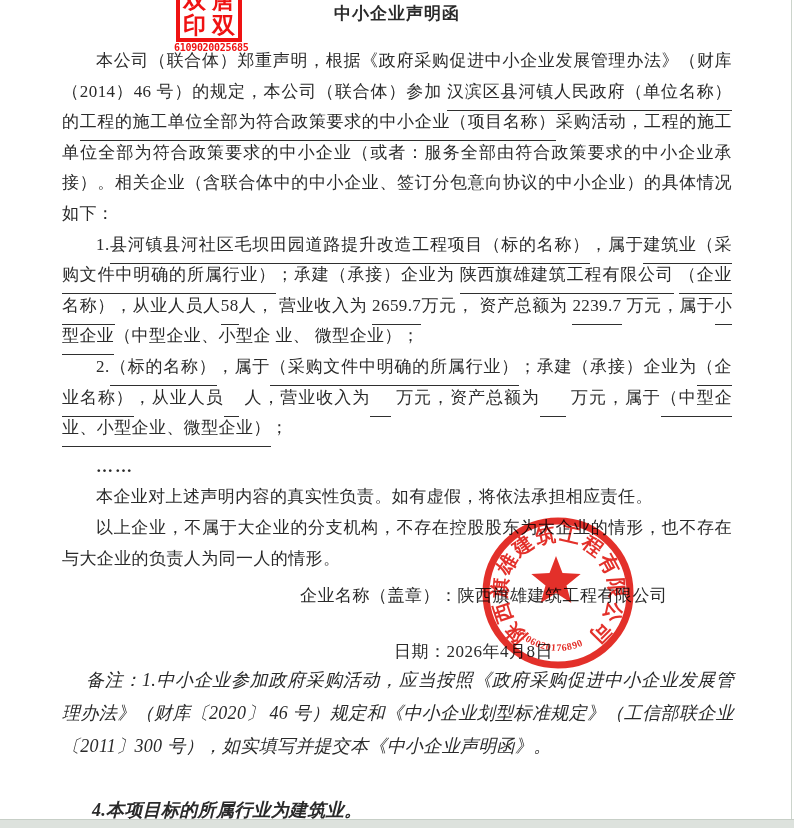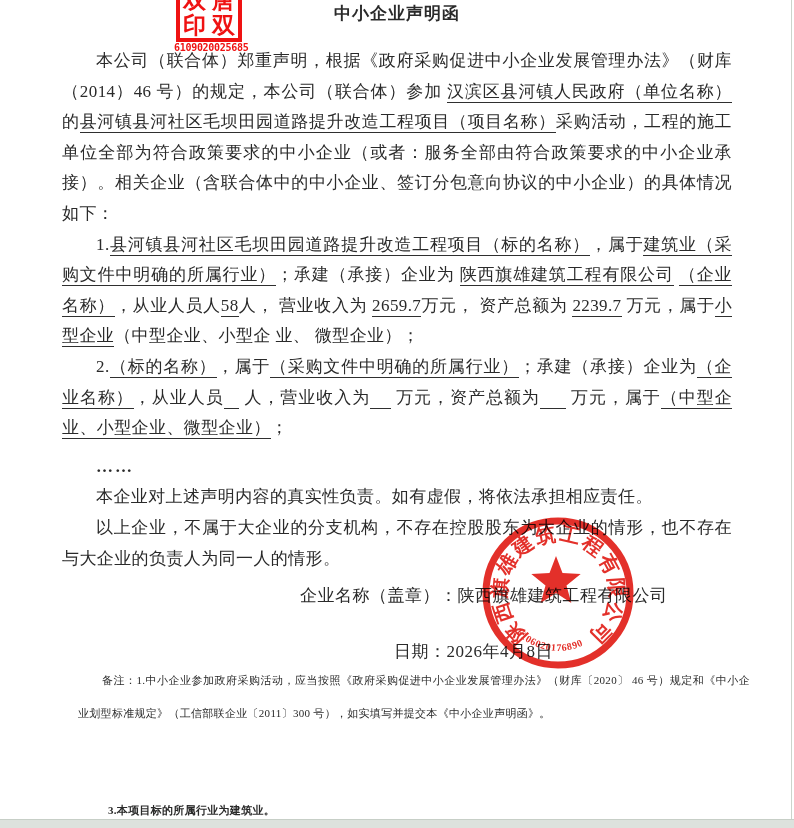--- a/index.html
+++ b/index.html
@@ -19,26 +19,26 @@
     color:#ef1212;font-weight:900;font-size:23px;line-height:1;
     font-family:"Liberation Serif","DejaVu Serif",serif;}
   .sq-number{position:absolute;left:174px;top:42px;width:72px;text-align:right;
     color:#ef1212;font-weight:bold;font-size:10px;letter-spacing:-0.3px;
     font-family:"DejaVu Sans Mono","Liberation Mono",monospace;}
   
   .body{position:absolute;left:62px;top:46px;width:670px;
     font-size:17px;line-height:30.6px;text-align:justify;letter-spacing:0.4px;}
   .body p{margin:0;text-indent:2em;}
   .body p.dots{margin-top:8px;font-weight:bold;letter-spacing:2px;}
-  .u{border-bottom:1px solid #2f2f2f;padding-bottom:1px;}
+  .u{border-bottom:1px solid #2f2f2f;padding-bottom:9px;}
   .sig{position:absolute;left:300px;top:584px;font-size:17px;letter-spacing:0.5px;}
   .date{position:absolute;left:394px;top:640px;font-size:17px;letter-spacing:0.5px;}
   
-  .note{position:absolute;left:78px;width:672px;font-size:11px;line-height:33px;
-    text-align:justify;letter-spacing:0.3px;}
+  .note{position:absolute;left:62px;width:672px;font-size:18px;line-height:33px;
+    text-align:justify;letter-spacing:0.3px;font-style:italic;}
   .n1{top:664px;text-indent:24px;}
   .n2{top:758px;text-indent:30px;}
   .n3{top:794px;text-indent:30px;font-weight:bold;}
   
   .round-stamp{position:absolute;left:479px;top:514px;width:158px;height:158px;
     mix-blend-mode:multiply;opacity:0.95;}
   .round-stamp text{fill:#e2251e;font-weight:bold;
     font-family:"Liberation Serif","DejaVu Serif",serif;}
   
   .bottom-bar{position:absolute;left:0;bottom:0;width:794px;height:8px;
@@ -54,33 +54,33 @@
 
   <div class="sq-stamp">
     <span>双</span>
     <span>唐</span>
     <span>印</span>
     <span>双</span>
   </div>
   <div class="sq-number">6109020025685</div>
 
   <div class="body">
-    <p><span>本公司（联合体）郑重声明，根据《政府采购促进中小企业发展管理办法》（财库（2014）46 号）的规定，本公司（联合体）参加 </span><span class="u">汉滨区县河镇人民政府（单位名称）</span><span>的</span><span class="u">县河镇县河社区毛坝田园道路提升改造工程项目（项目名称）</span><span>采购活动，工程的施工单位全部为符合政策要求的中小企业（或者：服务全部由符合政策要求的中小企业承接）。相关企业（含联合体中的中小企业、签订分包意向协议的中小企业）的具体情况如下：</span></p>
+    <p><span>本公司（联合体）郑重声明，根据《政府采购促进中小企业发展管理办法》（财库（2014）46 号）的规定，本公司（联合体）参加 </span><span class="u">汉滨区县河镇人民政府（单位名称）</span><span>的</span><span class="u">工程的施工单位全部为符合政策要求的中小企业（项目名称）</span><span>采购活动，工程的施工单位全部为符合政策要求的中小企业（或者：服务全部由符合政策要求的中小企业承接）。相关企业（含联合体中的中小企业、签订分包意向协议的中小企业）的具体情况如下：</span></p>
     <p><span>1.</span><span class="u">县河镇县河社区毛坝田园道路提升改造工程项目（标的名称）</span><span>，属于</span><span class="u">建筑业（采购文件中明确的所属行业）</span><span>；承建（承接）企业为 </span><span class="u">陕西旗雄建筑工程有限公司</span><span> </span><span class="u">（企业名称）</span><span>，从业人员人</span><span class="u">58</span><span>人， 营业收入为 </span><span class="u">2659.7</span><span>万元， 资产总额为 </span><span class="u">2239.7</span><span> 万元，属于</span><span class="u">小型企业</span><span>（中型企业、小型企 业、 微型企业）；</span></p>
     <p><span>2.</span><span class="u">（标的名称）</span><span>，属于</span><span class="u">（采购文件中明确的所属行业）</span><span>；承建（承接）企业为</span><span class="u">（企业名称）</span><span>，从业人员</span><span class="u">&nbsp;&nbsp;&nbsp;</span><span> 人，营业收入为</span><span class="u">&nbsp;&nbsp;&nbsp;&nbsp;</span><span> 万元，资产总额为</span><span class="u">&nbsp;&nbsp;&nbsp;&nbsp;&nbsp;</span><span> 万元，属于</span><span class="u">（中型企业、小型企业、微型企业）</span><span>；</span></p>
     <p class="dots">……</p>
     <p>本企业对上述声明内容的真实性负责。如有虚假，将依法承担相应责任。</p>
     <p>以上企业，不属于大企业的分支机构，不存在控股股东为大企业的情形，也不存在与大企业的负责人为同一人的情形。</p>
   </div>
 
   <div class="sig">企业名称（盖章）：陕西旗雄建筑工程有限公司</div>
   <div class="date">日期：2026年4月8日</div>
 
   <div class="note n1">备注：1.中小企业参加政府采购活动，应当按照《政府采购促进中小企业发展管理办法》（财库〔2020〕 46 号）规定和《中小企业划型标准规定》（工信部联企业〔2011〕300 号），如实填写并提交本《中小企业声明函》。</div>
-  <div class="note n3">3.本项目标的所属行业为建筑业。</div>
+  <div class="note n3">4.本项目标的所属行业为建筑业。</div>
 
   <svg class="round-stamp" viewBox="0 0 158 158" width="158" height="158">
     <defs>
       <path id="seal-arc-top" d="M 50.7,122.6 A 52,52 0 1 1 107.3,122.6" fill="none"></path>
       <path id="seal-arc-bottom" d="M 34.6,116.3 A 58,58 0 0 0 123.4,116.3" fill="none"></path>
     </defs>
     <circle cx="79" cy="79" r="72" fill="none" stroke="#e2251e" stroke-width="7"></circle>
     <polygon fill="#e2251e" points="77,42 83.5,59.1 101.7,60 87.5,71.4 92.3,89 77,79 61.7,89 66.5,71.4 52.3,60 70.5,59.1"></polygon>
     <text font-size="20" letter-spacing="2">
       <textPath href="#seal-arc-top" startOffset="2">陕西旗雄建筑工程有限公司</textPath>

